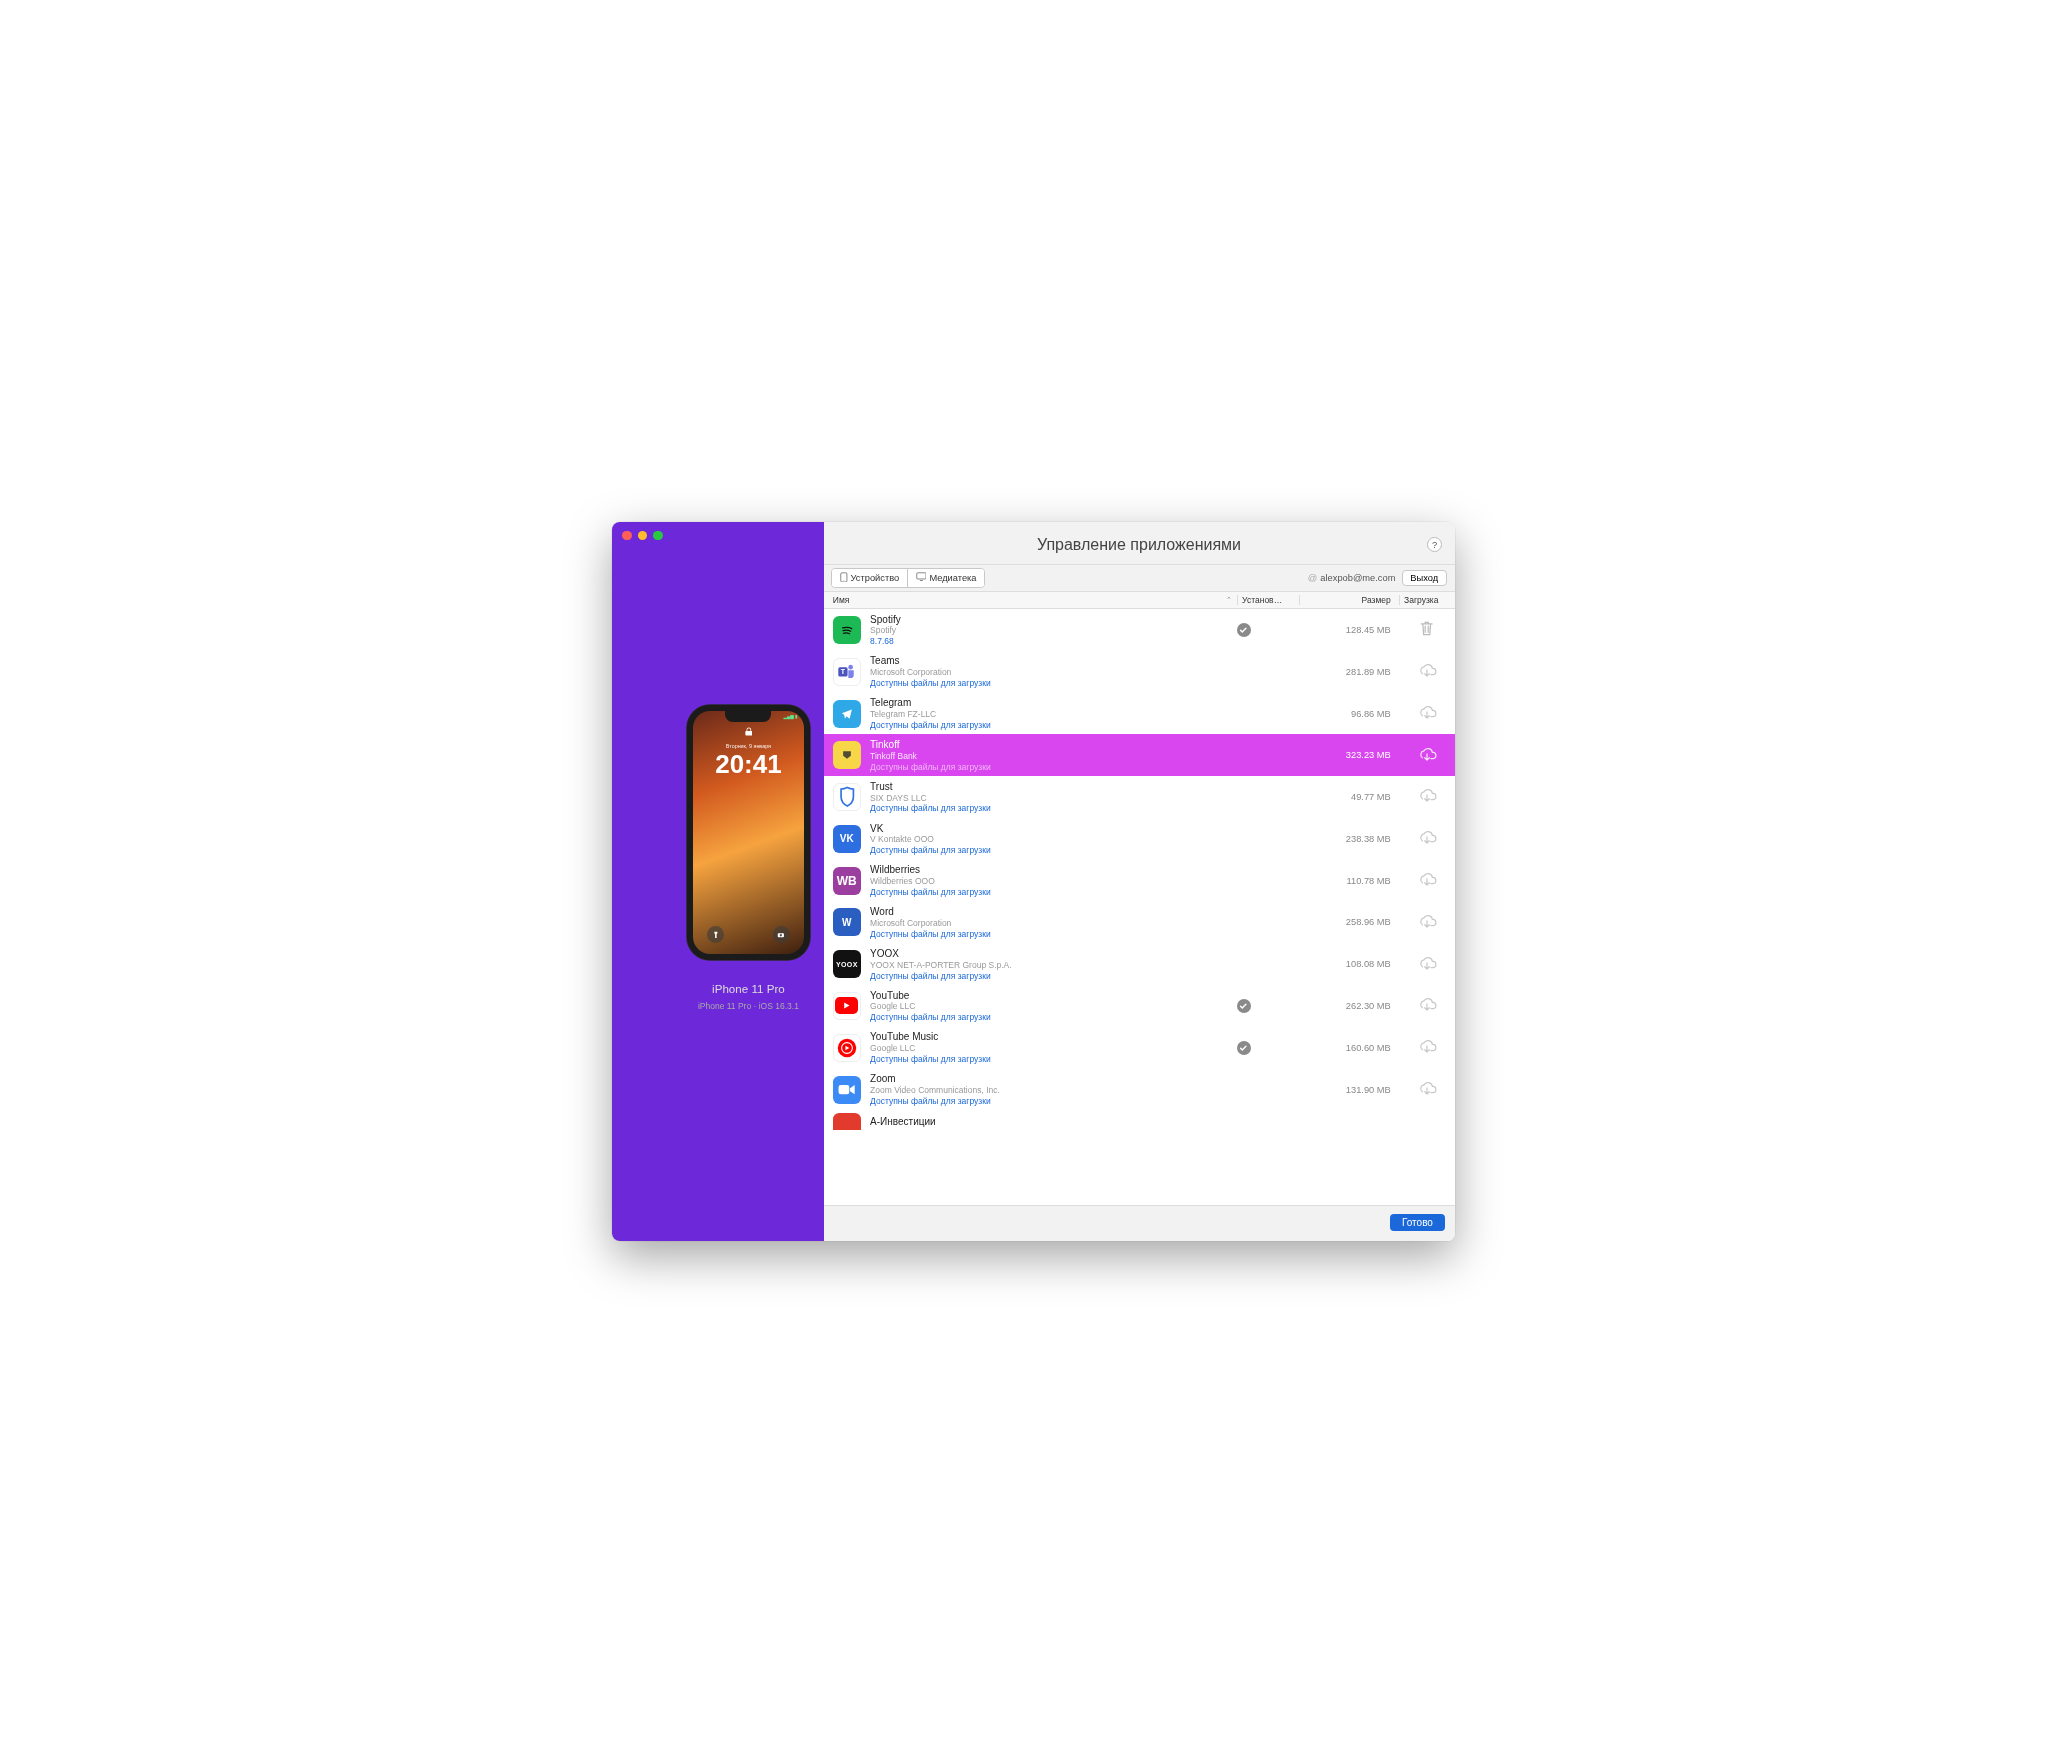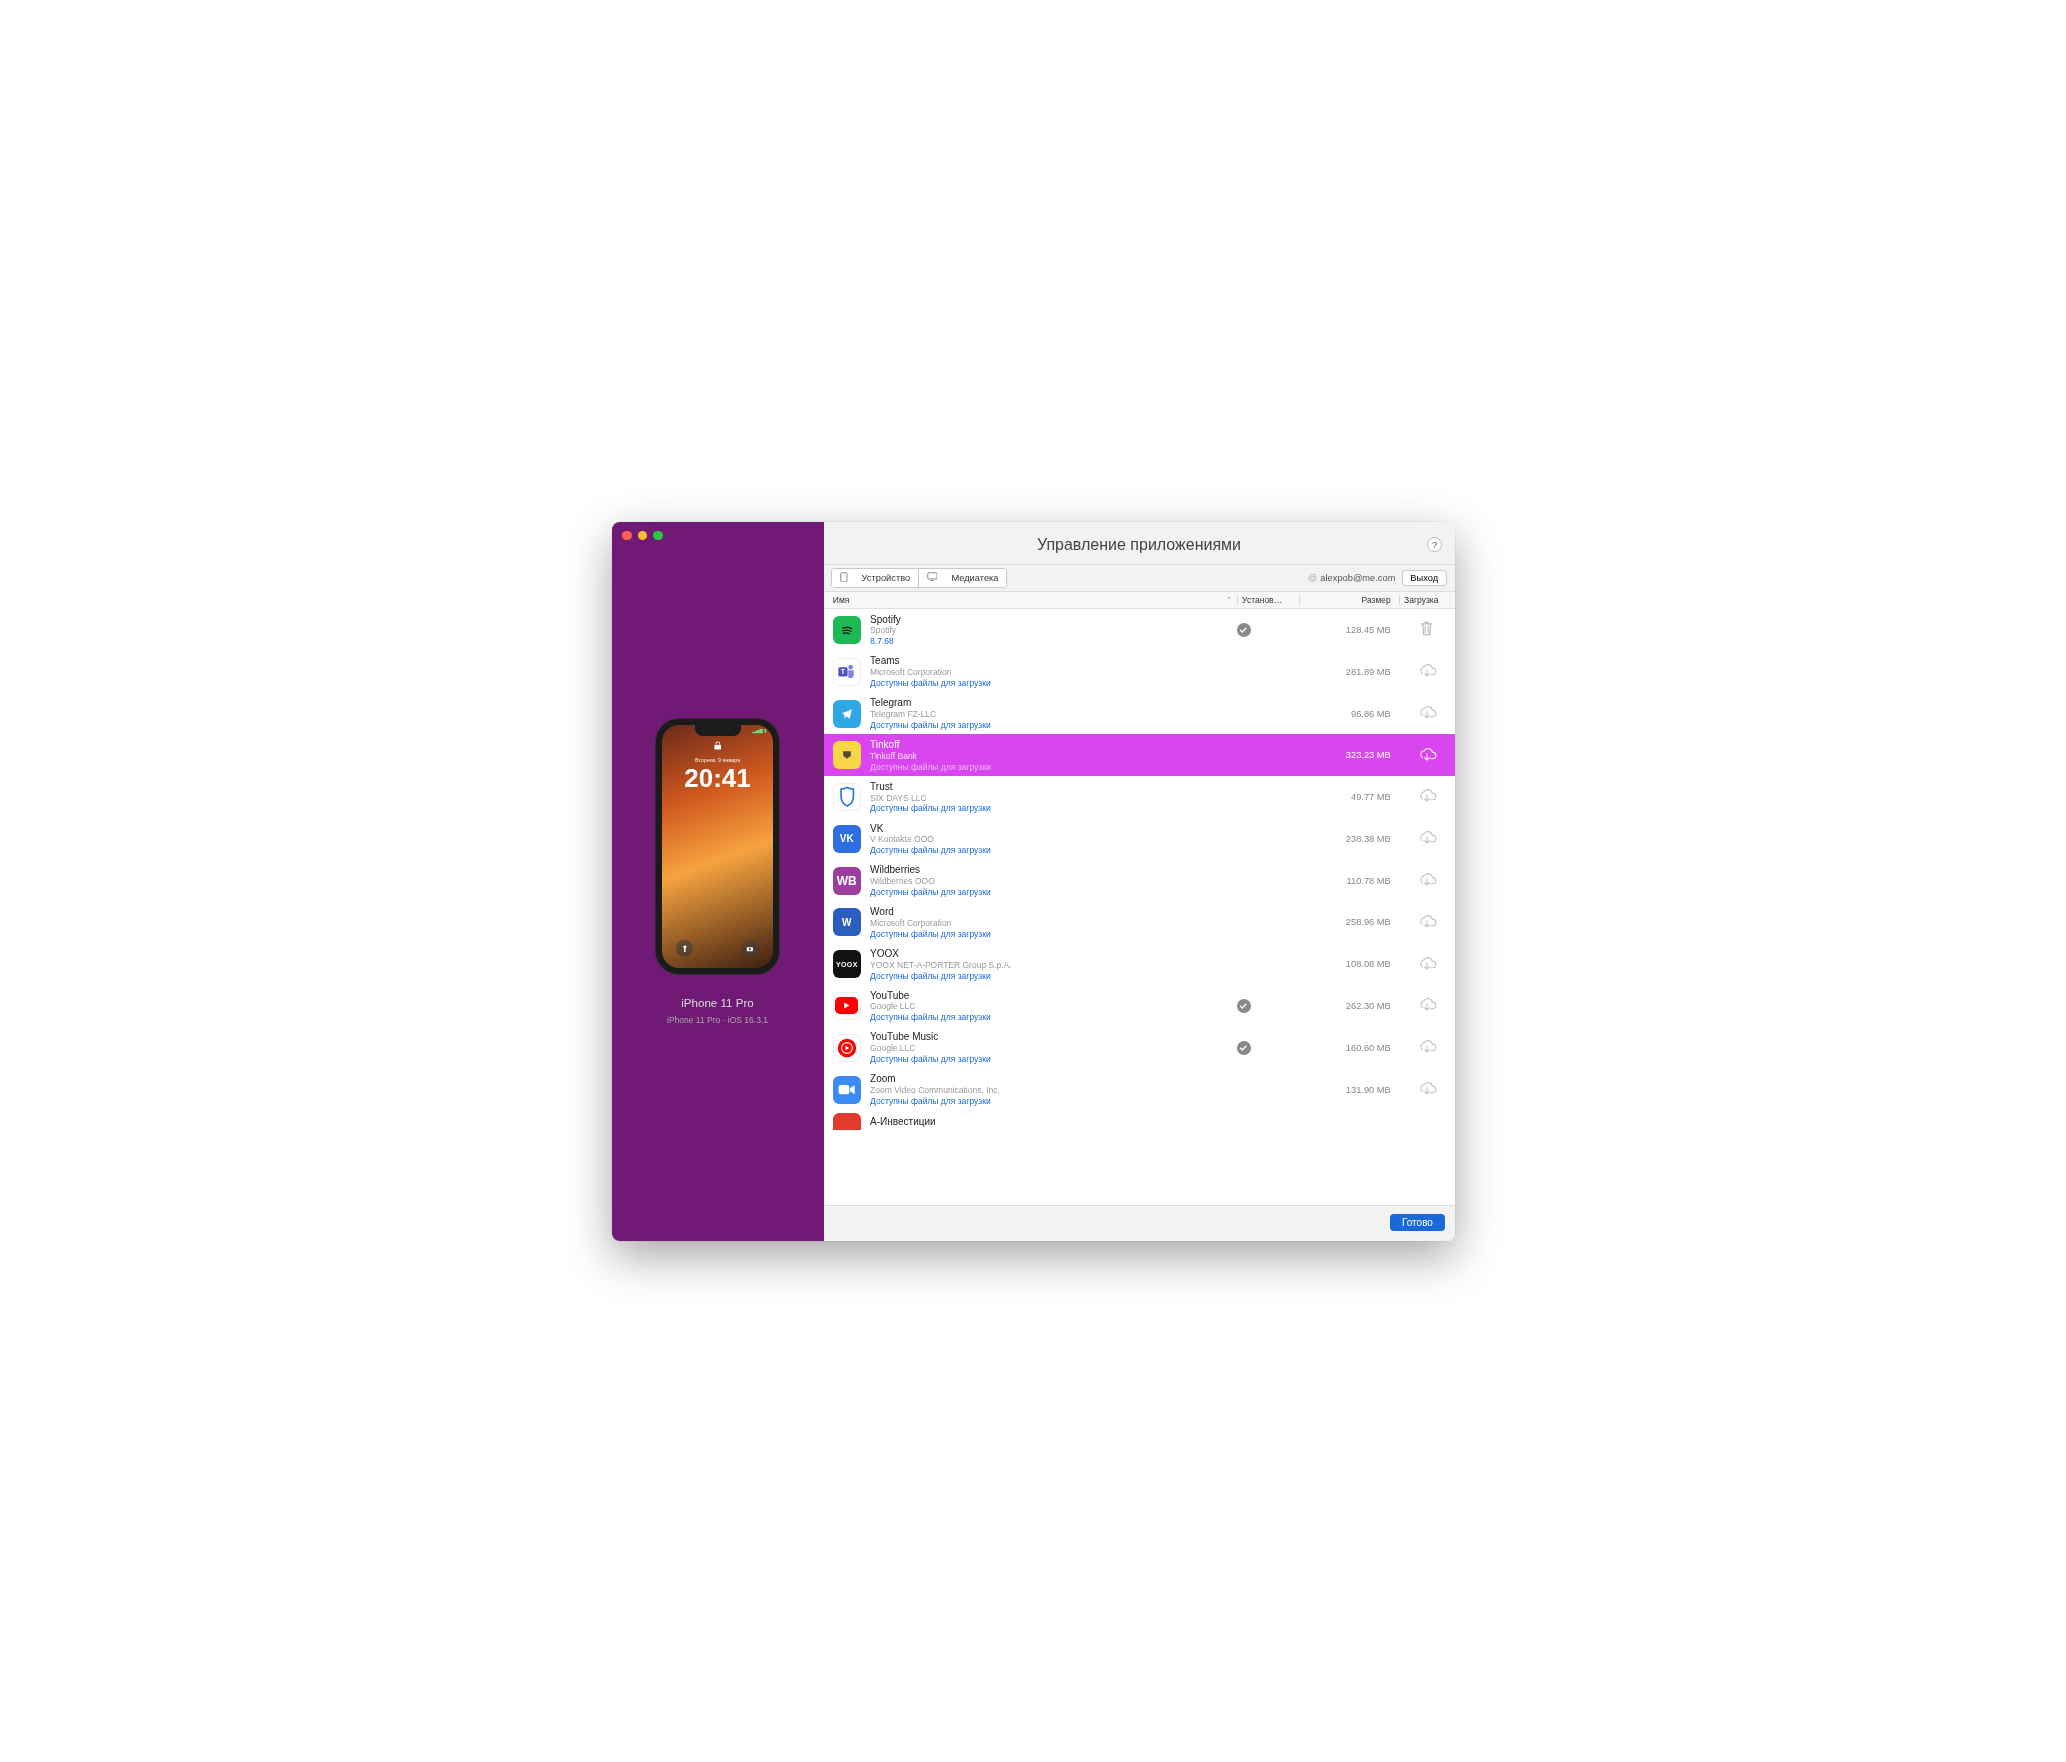--- a/index.html
+++ b/index.html
@@ -19,23 +19,23 @@
   height: 719px;
   border-radius: 7.7px;
   box-shadow: 0 15.4px 46px rgba(0,0,0,0.35), 0 0 0 0.8px rgba(0,0,0,0.05);
   overflow: hidden;
   display: flex;
   background: #fff;
 }
 
 .sidebar {
   width: 212px;
-  background: #701a75;
-  display: flex;
-  flex-direction: column;
+  background: #6d28d9;
+  display: flex;
+  flex-direction: row;
   color: #eee;
 }
 .traffic-lights {
   display: flex;
   gap: 6.2px;
   padding: 9.3px 10.8px;
 }
 .traffic-lights span {
   width: 9.3px; height: 9.3px; border-radius: 50%;
 }
@@ -165,21 +165,21 @@
   border-radius: 3.9px;
   overflow: hidden;
   background: #fff;
 }
 .seg button {
   border: none;
   background: #fff;
   padding: 2.3px 7.7px;
   font-size: 9.3px;
   cursor: pointer;
-  display: flex; align-items: center; gap: 14px;
+  display: flex; align-items: center; gap: 3px;
   color: #333;
 }
 .seg button + button { border-left: 0.8px solid #c8c8c8; }
 .seg button.active { background: #fff; }
 .toolbar-right {
   margin-left: auto;
   display: flex;
   align-items: center;
   gap: 6.2px;
 }

